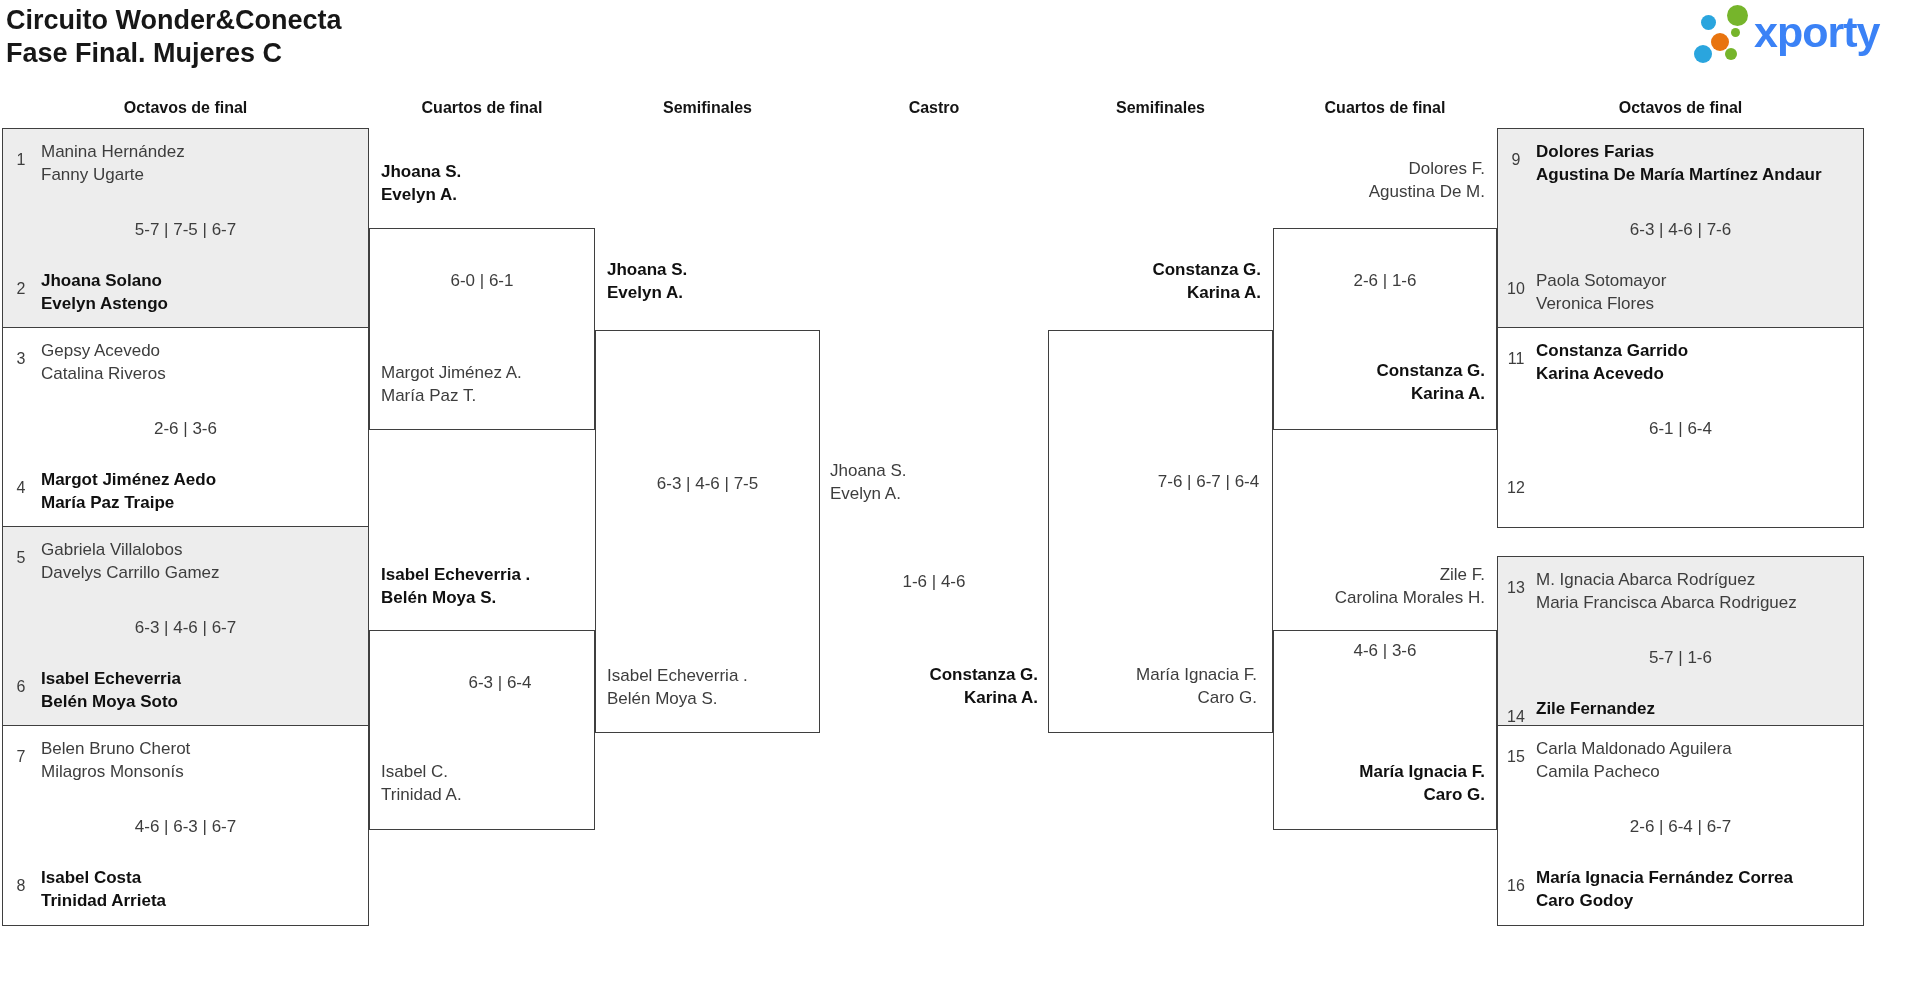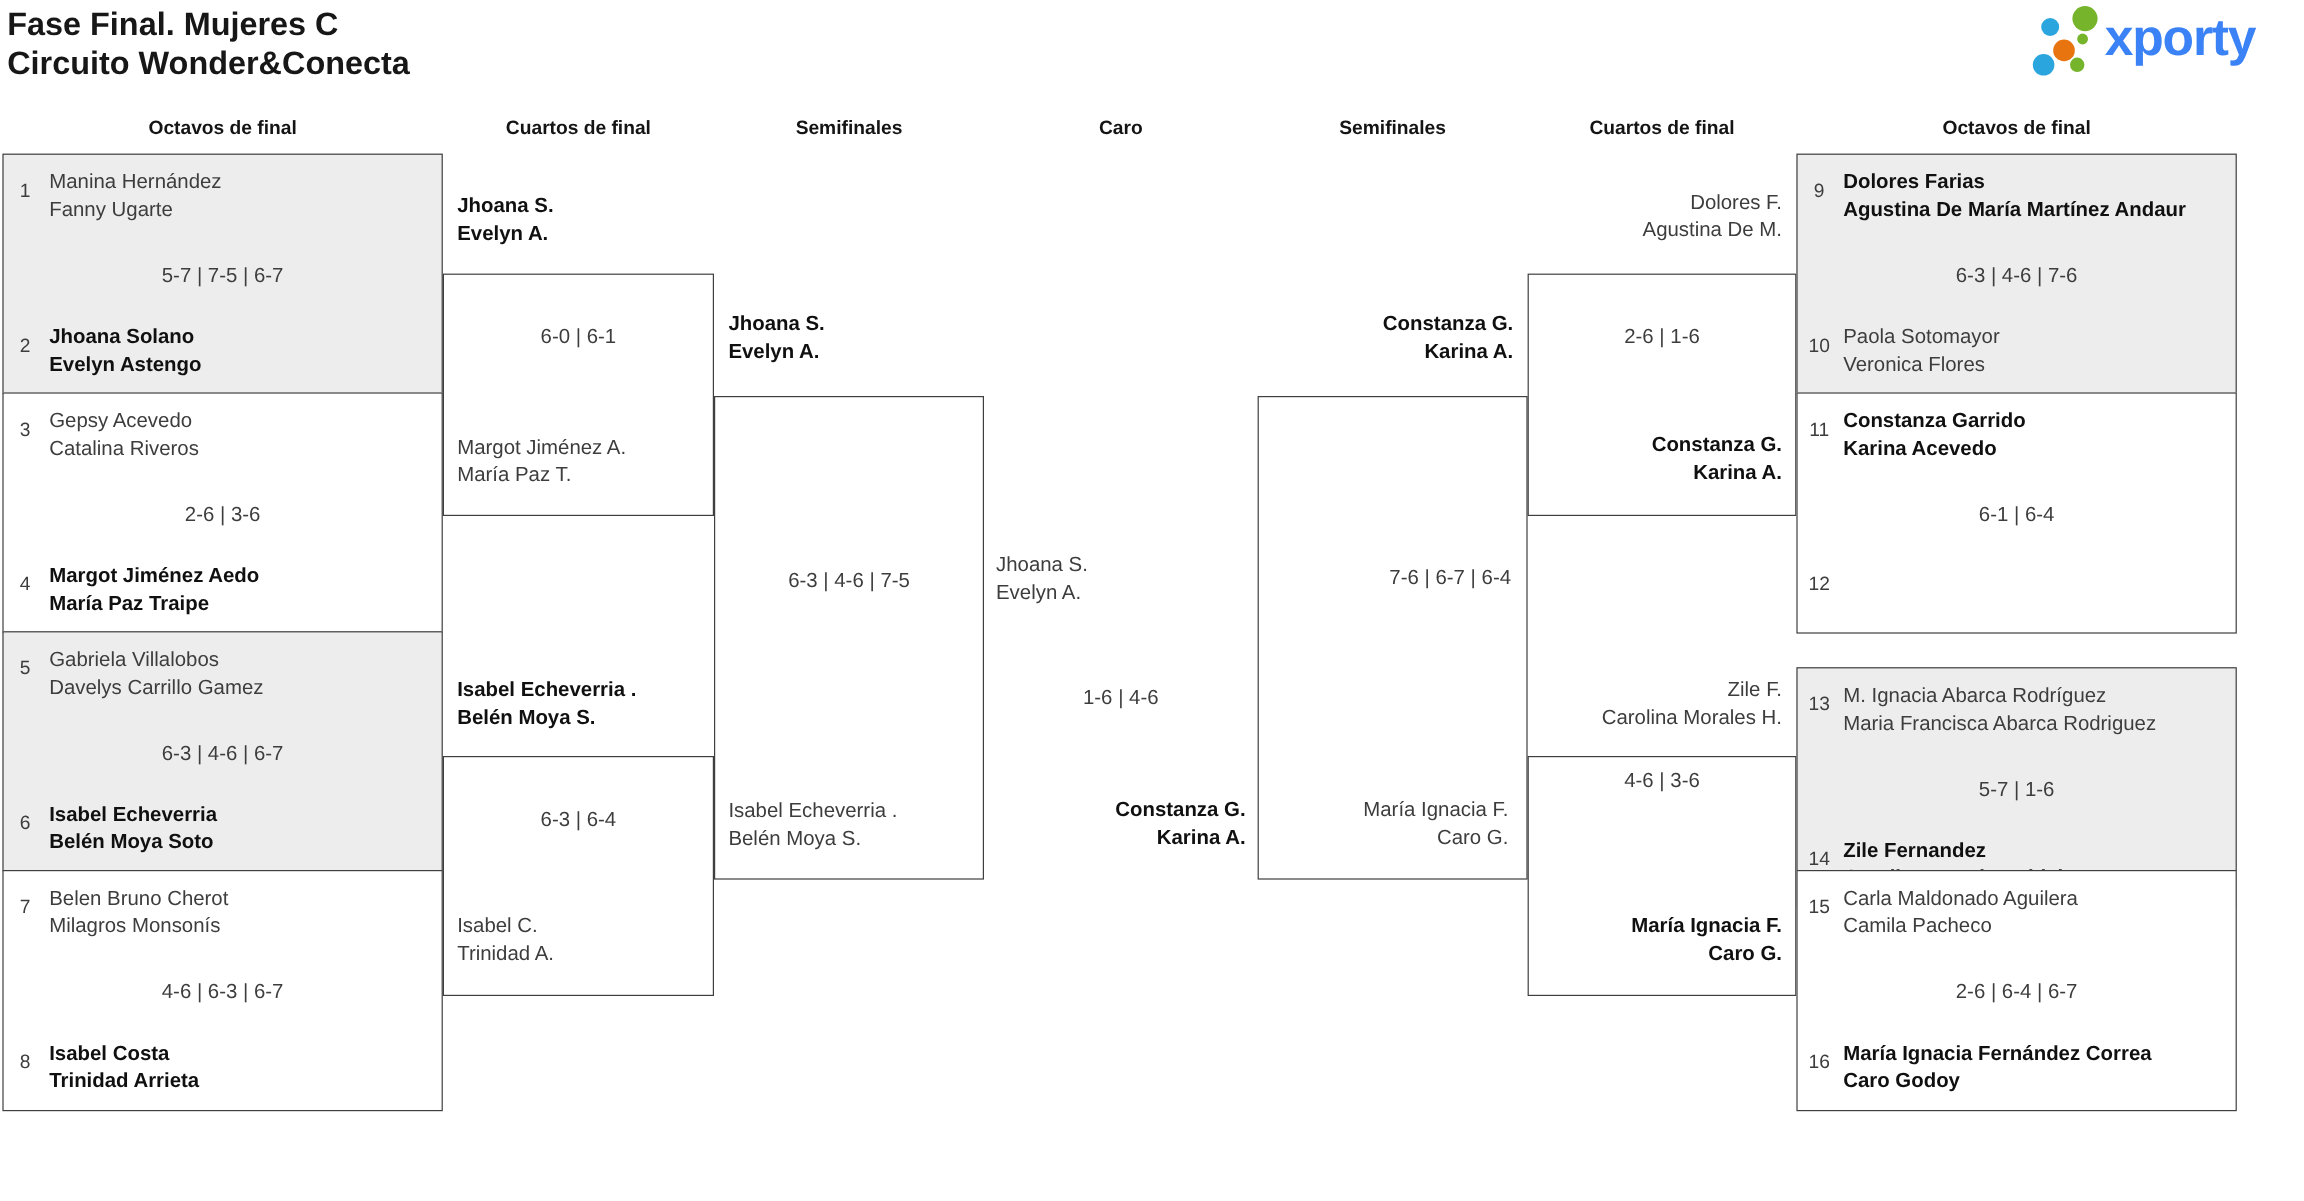--- a/index.html
+++ b/index.html
@@ -35,38 +35,38 @@
   .b{font-weight:700;color:#101010;}
   .ra{text-align:right;}
   .scr{position:absolute;text-align:center;font-size:17px;line-height:23px;color:#3d3d3d;}
 </style>
 </head>
 <body>
 
 <div class="stage">
 
   <div class="title">
+    <div>Circuito Wonder&amp;Conecta</div>
     <div>Fase Final. Mujeres C</div>
-    <div>Circuito Wonder&amp;Conecta</div>
   </div>
 
   <div class="logo">
     <span class="dot d1"></span>
     <span class="dot d2"></span>
     <span class="dot d3"></span>
     <span class="dot d4"></span>
     <span class="dot d5"></span>
     <span class="dot d6"></span>
     <span class="brand">xporty</span>
   </div>
 
   <div class="hdr" style="left:2px;width:367px;">Octavos de final</div>
   <div class="hdr" style="left:369px;width:226px;">Cuartos de final</div>
   <div class="hdr" style="left:595px;width:225px;">Semifinales</div>
-  <div class="hdr" style="left:820px;width:228px;">Caro</div>
+  <div class="hdr" style="left:820px;width:228px;">Castro</div>
   <div class="hdr" style="left:1048px;width:225px;">Semifinales</div>
   <div class="hdr" style="left:1273px;width:224px;">Cuartos de final</div>
   <div class="hdr" style="left:1497px;width:367px;">Octavos de final</div>
 
   <div class="box gray" style="left:2px;top:128px;">
     <div class="seed st">1</div>
     <div class="team tt">
         <div>Manina Hernández</div>
         <div>Fanny Ugarte</div>
       </div>
@@ -126,21 +126,21 @@
   <div class="lbl" style="left:381px;top:361px;width:202px;">
       <div>Margot Jiménez A.</div>
       <div>María Paz T.</div>
     </div>
 
   <div class="lbl b" style="left:381px;top:563px;width:202px;">
       <div>Isabel Echeverria .</div>
       <div>Belén Moya S.</div>
     </div>
   <div class="obox" style="left:369px;top:630px;width:226px;height:200px;"></div>
-  <div class="scr" style="left:369px;top:671px;width:226px;">6-3 | 6-4</div>
+  <div class="scr" style="left:369px;top:671px;width:226px;padding-left:18px;">6-3 | 6-4</div>
   <div class="lbl" style="left:381px;top:760px;width:202px;">
       <div>Isabel C.</div>
       <div>Trinidad A.</div>
     </div>
 
   <div class="lbl b" style="left:607px;top:258px;width:201px;">
       <div>Jhoana S.</div>
       <div>Evelyn A.</div>
     </div>
   <div class="obox" style="left:595px;top:330px;width:225px;height:403px;"></div>

